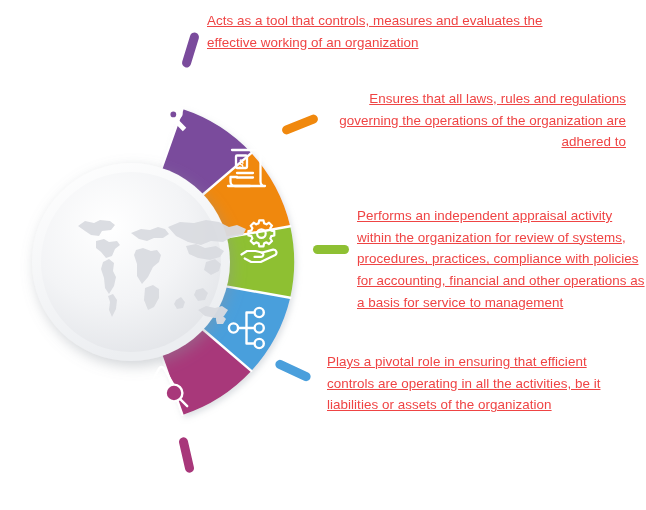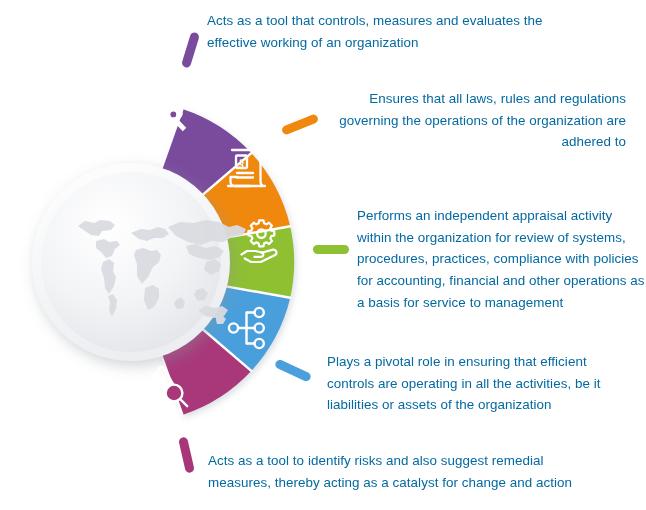--- a/index.html
+++ b/index.html
@@ -29,24 +29,25 @@
   }
   #wheel-svg {
     position: absolute;
     left: 0;
     top: 0;
   }
 
   
   .callout {
     position: absolute;
-    color: #0369a1;
+    color: #ef4444;
     font-size: 13.4px;
     line-height: 1.62;
     letter-spacing: 0.05px;
+    text-decoration: underline;
   }
   .callout p {
     margin: 0;
   }
 
   #callout-0 { left: 207px; top: 10px;  width: 370px; }
   #callout-1 { left: 326px; top: 88px;  width: 300px; text-align: right; }
   #callout-2 { left: 357px; top: 205px; width: 288px; }
   #callout-3 { left: 327px; top: 351px; width: 290px; }
   #callout-4 { left: 208px; top: 450px; width: 380px; }
@@ -217,17 +218,14 @@
   </div>
 
   <div class="callout" id="callout-3">
     <p>Plays a pivotal role in ensuring that efficient controls are operating in all the activities, be it liabilities or assets of the organization</p>
   </div>
 
   <div class="callout" id="callout-2">
     <p>Performs an independent appraisal activity within the organization for review of systems, procedures, practices, compliance with policies for accounting, financial and other operations as a basis for service to management</p>
   </div>
 
-  <div class="callout" id="callout-4">
-    <p>Acts as a tool to identify risks and also suggest remedial measures, thereby acting as a catalyst for change and action</p>
-  </div>
 
 </div>
 
 </body></html>

